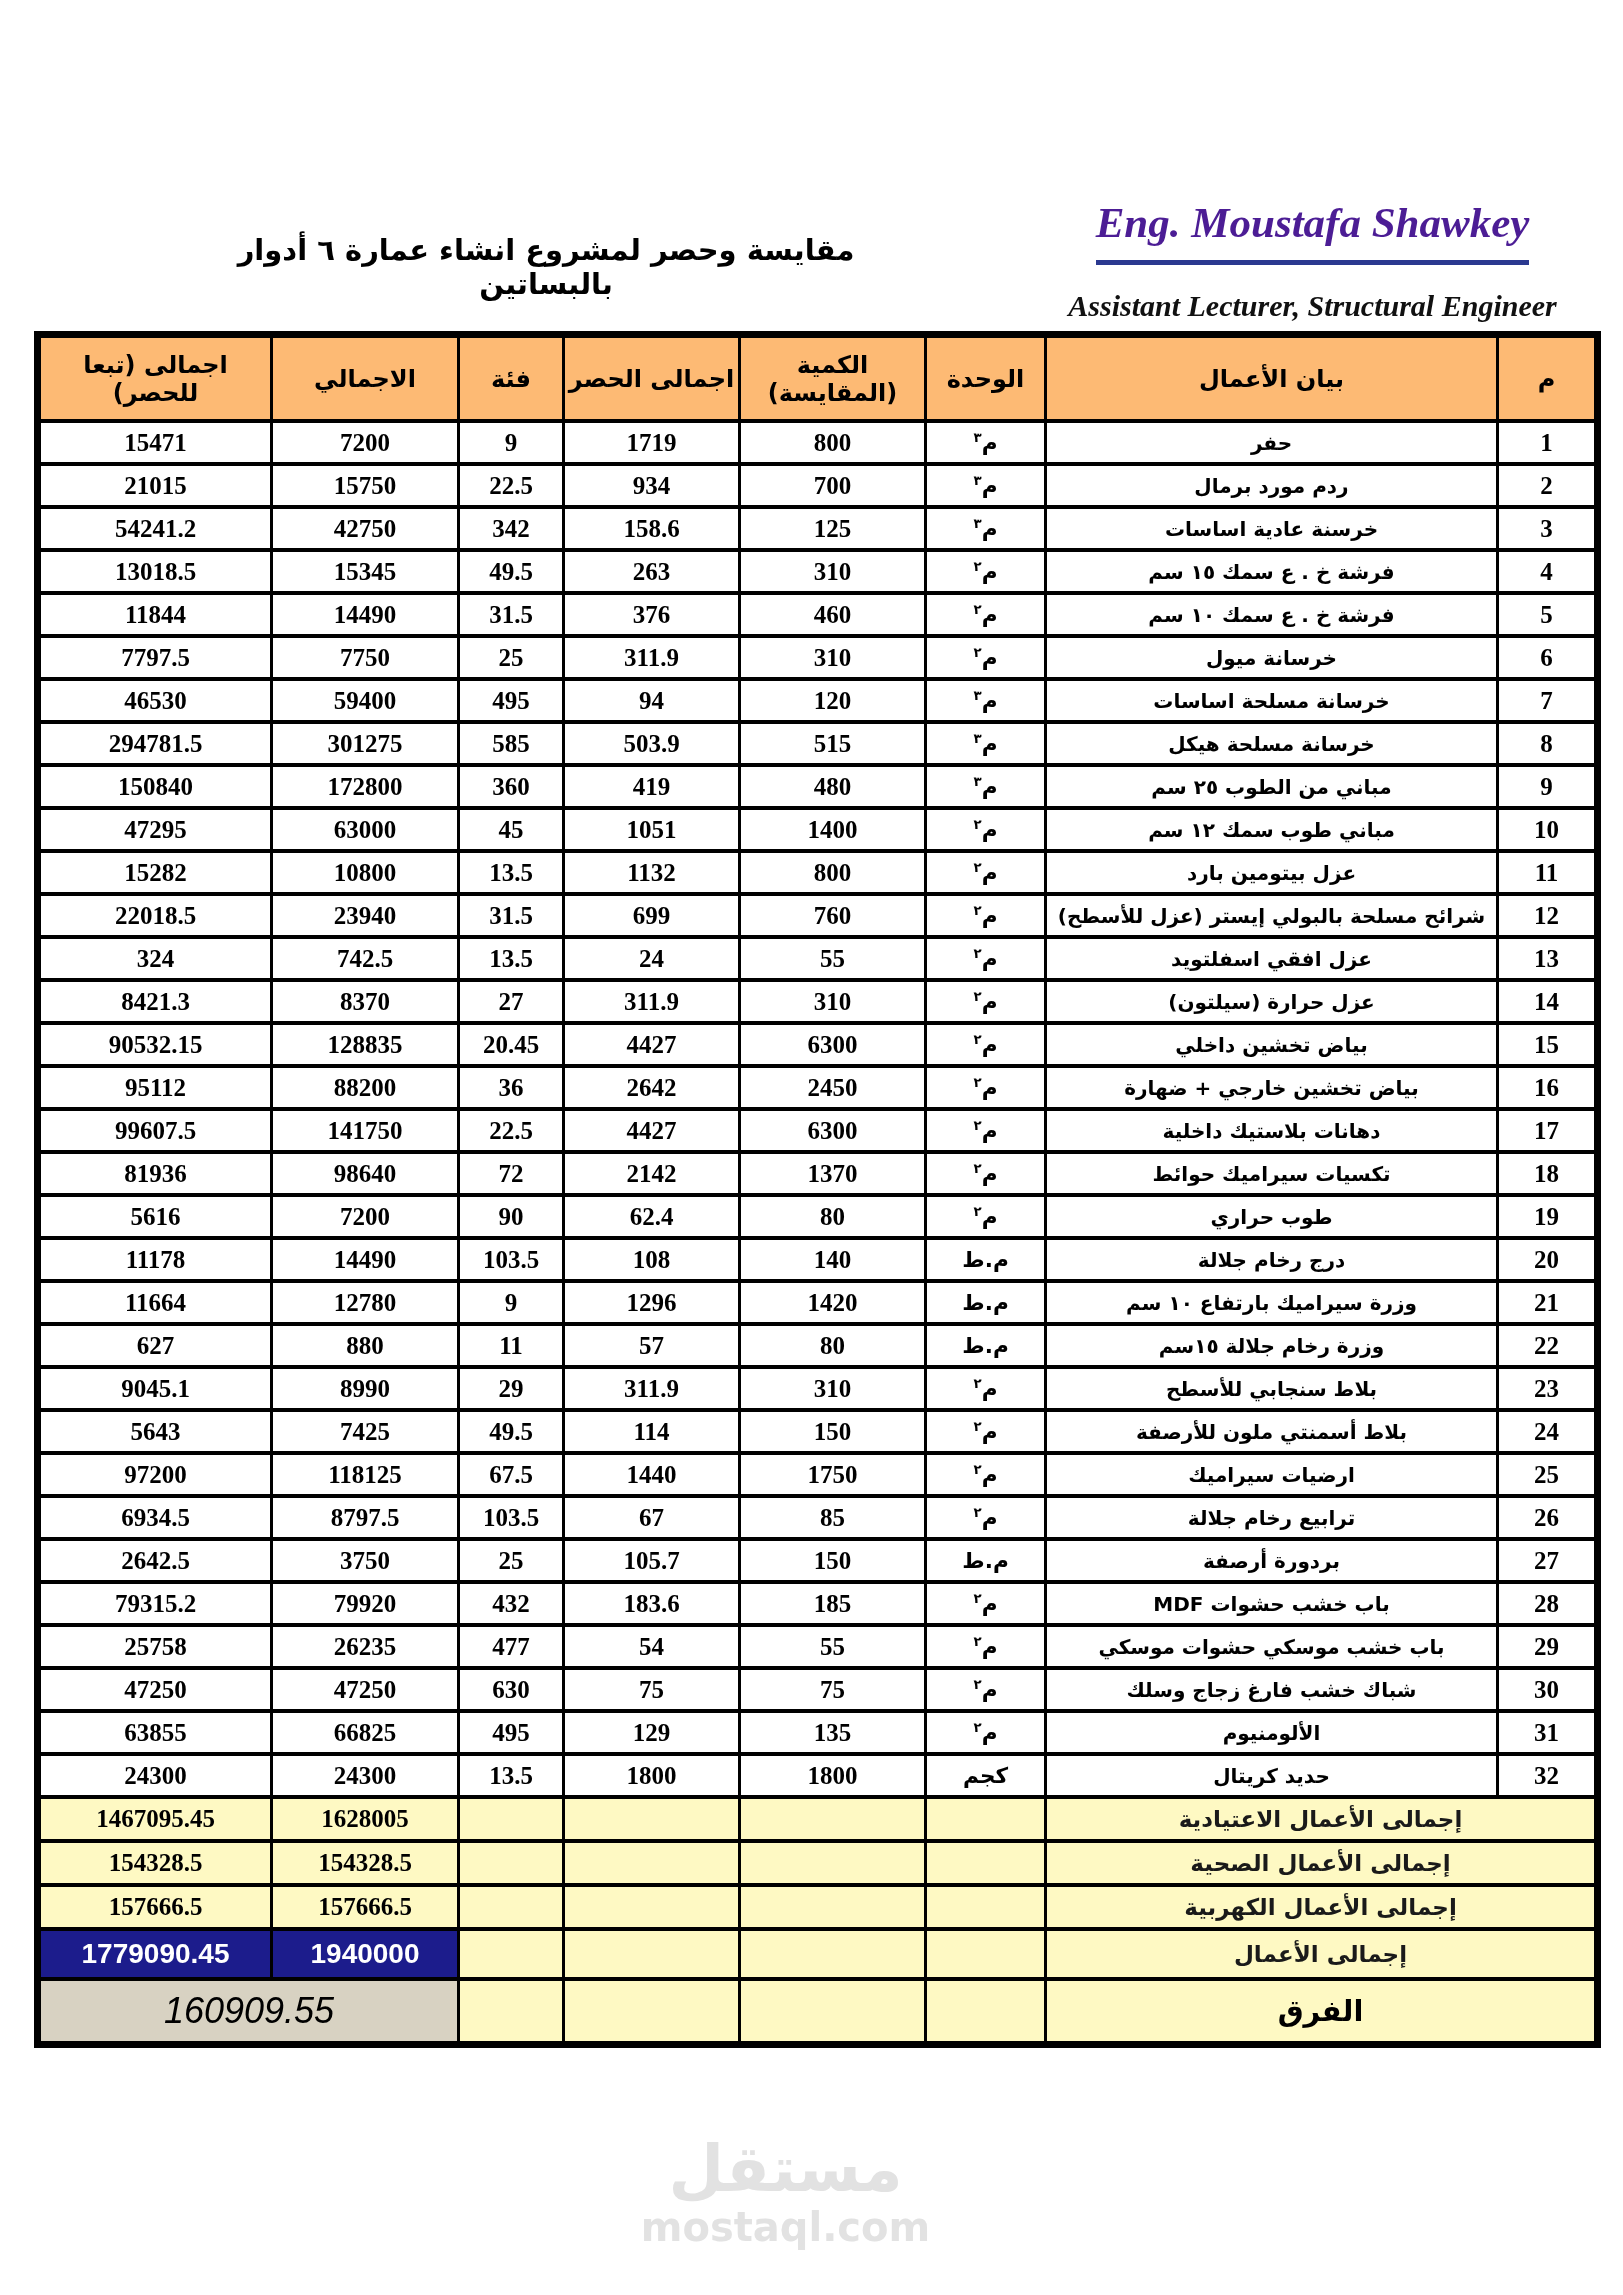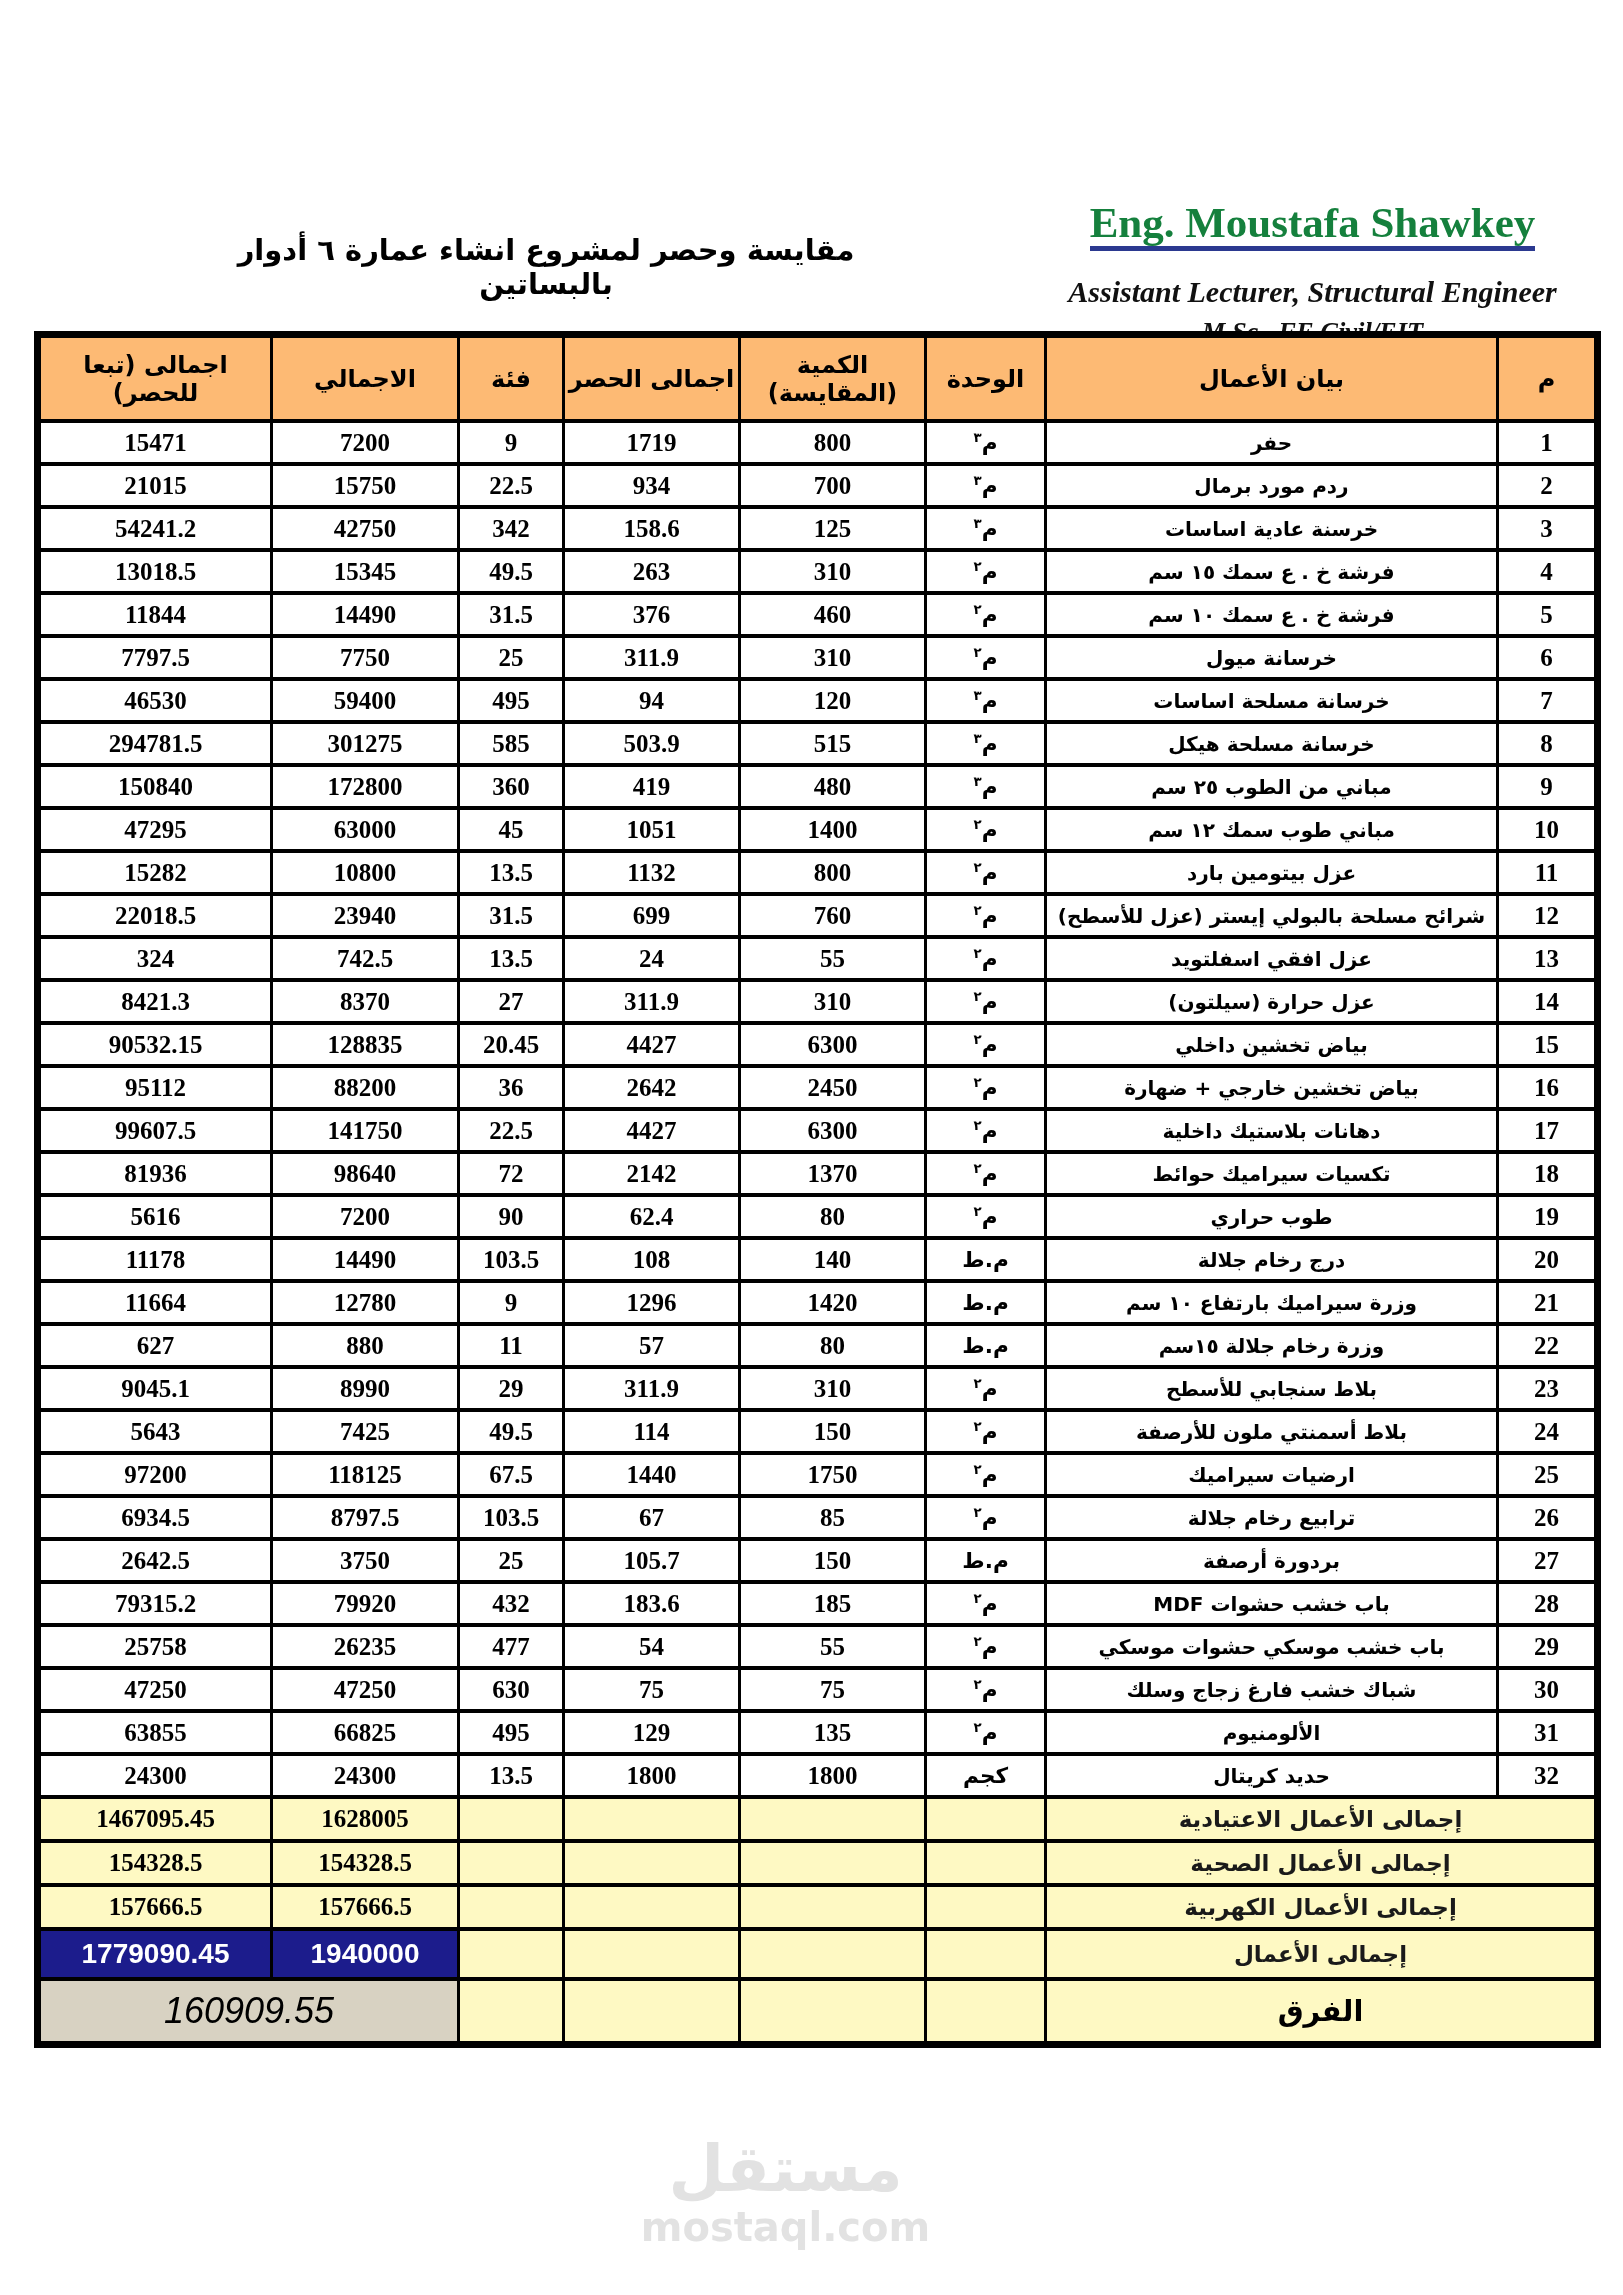--- a/index.html
+++ b/index.html
@@ -2,22 +2,22 @@
 <html lang="ar" style="font-size:8.7px"><head>
 <meta charset="utf-8">
 <style>
   html,body{margin:0;padding:0;background:#ffffff;}
   .page{position:relative;width:1623px;height:2295px;background:#ffffff;overflow:hidden;
         font-family:"DejaVu Sans",sans-serif;}
 
   
   .eng-block{position:absolute;left:1050px;top:200px;width:525px;text-align:center;}
   .eng-name{display:inline-block;font-family:"Liberation Serif","DejaVu Serif",serif;
-            font-weight:bold;font-size:43px;color:#15803d;
-            border-bottom:5.4px solid #2B3990;padding-bottom:1px;line-height:1.05;}
+            font-style:italic;font-weight:bold;font-size:43px;color:#4c1d95;
+            border-bottom:5.4px solid #2B3990;padding-bottom:15px;line-height:1.05;}
   .eng-role{margin-top:24px;font-family:"Liberation Serif","DejaVu Serif",serif;
             font-style:italic;font-weight:bold;font-size:30px;color:#111;}
   .eng-degree{margin-top:7.6px;font-family:"Liberation Serif","DejaVu Serif",serif;
             font-style:italic;font-weight:bold;font-size:26.5px;color:#111;}
 
   
   .title-ar{position:absolute;left:200px;top:233px;width:692px;text-align:center;
             direction:rtl;font-weight:bold;font-size:29px;color:#000;}
 
   

